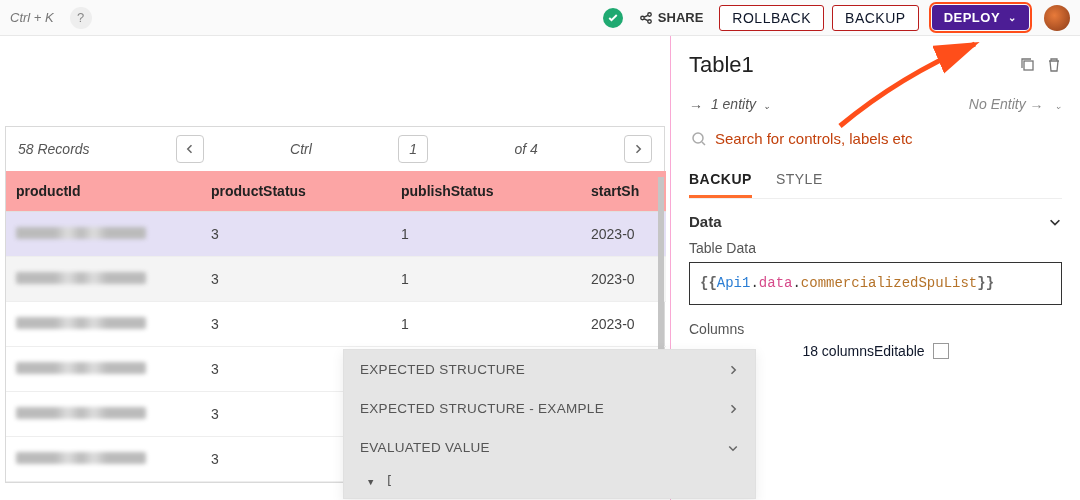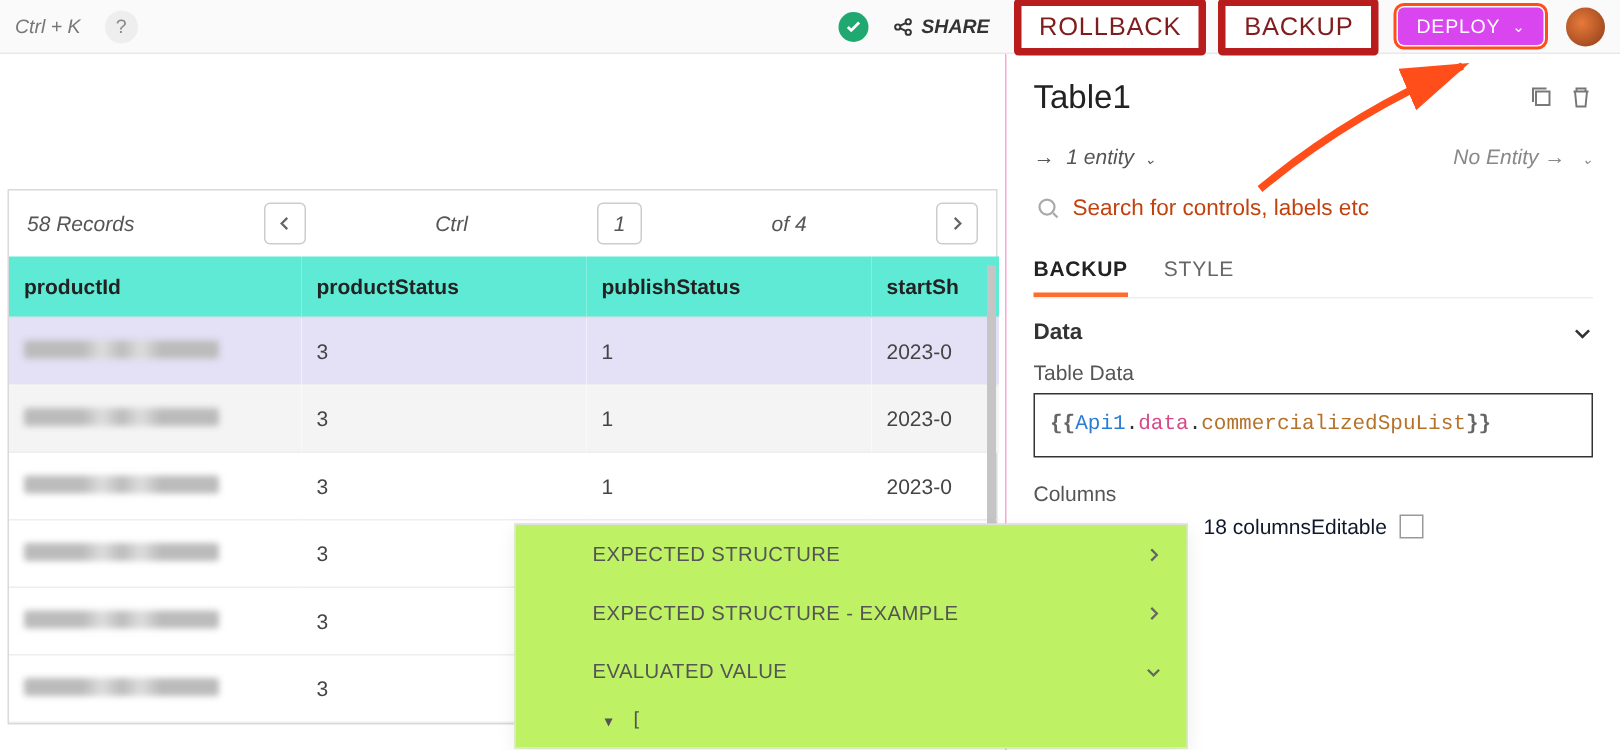--- a/index.html
+++ b/index.html
@@ -46,45 +46,45 @@
     .check-icon {
       width: 20px; height: 20px; border-radius: 50%;
       background: #1fa971;
       display: inline-flex; align-items: center; justify-content: center;
       color: #fff;
     }
     .check-icon svg { width: 12px; height: 12px; }
     .share-btn {
       display: inline-flex; align-items: center; gap: 5px;
       font-weight: 600; font-size: 13px; color: #333;
-      padding: 3px 8px; cursor: pointer; font-style: italic;
+      padding: 3px 8px; cursor: pointer;
     }
     .btn {
-      border: 5px solid #b91c1c;
+      border: 1px solid #b91c1c;
       background: #fff;
       padding: 4px 12px;
-      font-size: 17px;
-      color: #7f1d1d;
+      font-size: 14px;
+      color: #0f172a;
       border-radius: 3px;
       cursor: pointer;
       letter-spacing: 0.5px;
     }
     .deploy-wrap {
       display: inline-flex;
       border: 2.5px solid #ff4e1a;
       border-radius: 7px;
       padding: 1px;
       margin-left: 2px;
     }
     .deploy-btn {
-      background: #d946ef;
+      background: #4c1d95;
       color: #fff;
       border: none;
       padding: 5px 12px;
-      font-weight: 400;
+      font-weight: 700;
       font-size: 13px;
       border-radius: 4px;
       display: inline-flex;
       align-items: center;
       gap: 8px;
       letter-spacing: 0.5px;
     }
     .deploy-btn .chev { font-size: 10px; }
     .avatar {
       width: 26px; height: 26px; border-radius: 50%;
@@ -128,21 +128,21 @@
       border-radius: 4px;
       display: inline-flex; align-items: center; justify-content: center;
     }
     table { width: 100%; border-collapse: collapse; table-layout: fixed; }
     th {
       text-align: left;
       padding: 12px 10px;
       font-weight: 600;
       font-size: 14px;
       border-bottom: 1px solid #e0e0e0;
-      background: #5eead4;
+      background: #fca5a5;
       color: #222;
     }
     td {
       padding: 14px 10px;
       border-bottom: 1px solid #eee;
       font-size: 14px;
       color: #444;
       white-space: nowrap;
       overflow: hidden;
     }
@@ -158,26 +158,25 @@
     .blurred.w1 { width: 130px; }
     .col-handle {
       position: absolute; right: 0; top: 50px;
       width: 6px; bottom: 0;
       background: #c5c5c5;
     }
     
     .popover {
       position: absolute;
       top: 313px; left: 343px;
-      width: 449px;
-      background: #bef264;
+      width: 413px;
+      background: #e5e5e5;
       border: 1px solid #e0e0e0;
       box-shadow: 0 4px 12px rgba(0,0,0,0.08);
       z-index: 10;
-      padding-left: 35px;
     }
     .pop-row {
       display: flex; justify-content: space-between; align-items: center;
       padding: 12px 16px;
       font-size: 13.5px;
       color: #555;
       letter-spacing: 0.3px;
       cursor: pointer;
     }
     .pop-body {

